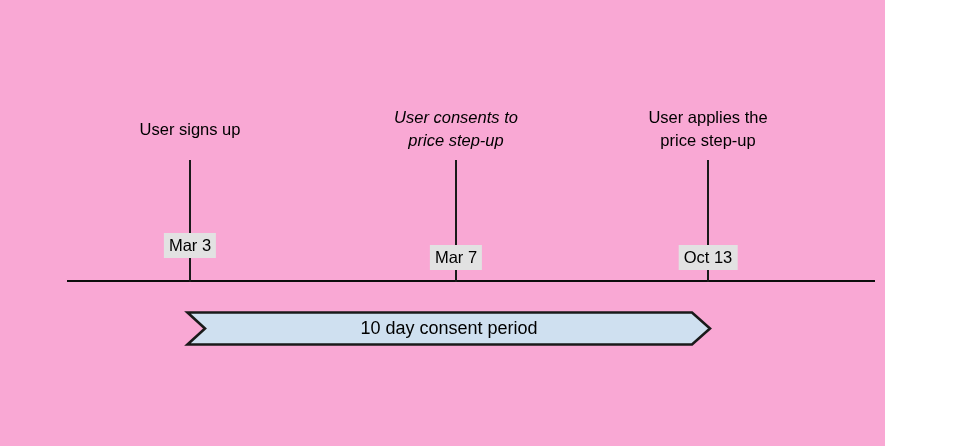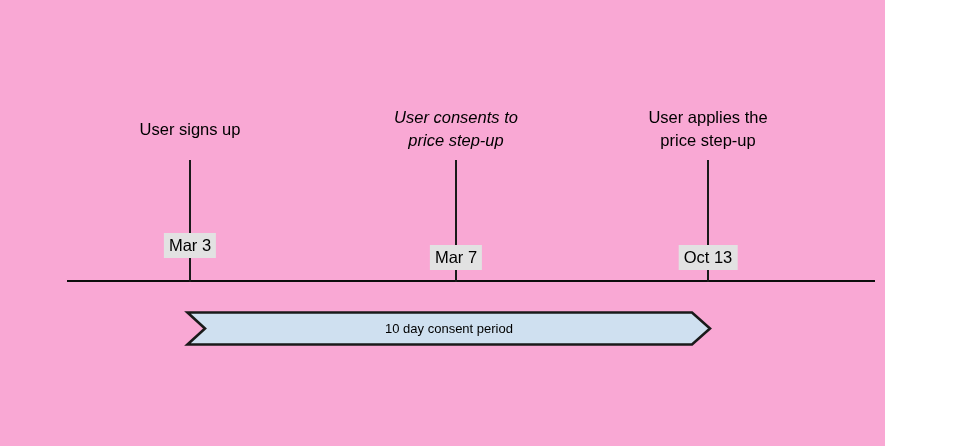--- a/index.html
+++ b/index.html
@@ -79,21 +79,21 @@
   }
   .banner-text {
     position: absolute;
     left: 0;
     top: 0;
     width: 526px;
     height: 35px;
     display: flex;
     align-items: center;
     justify-content: center;
-    font-size: 13px;
+    font-size: 18px;
     color: #000000;
     white-space: nowrap;
     pointer-events: none;
   }
 </style>
 </head>
 <body>
 
 <div id="canvas">
 

